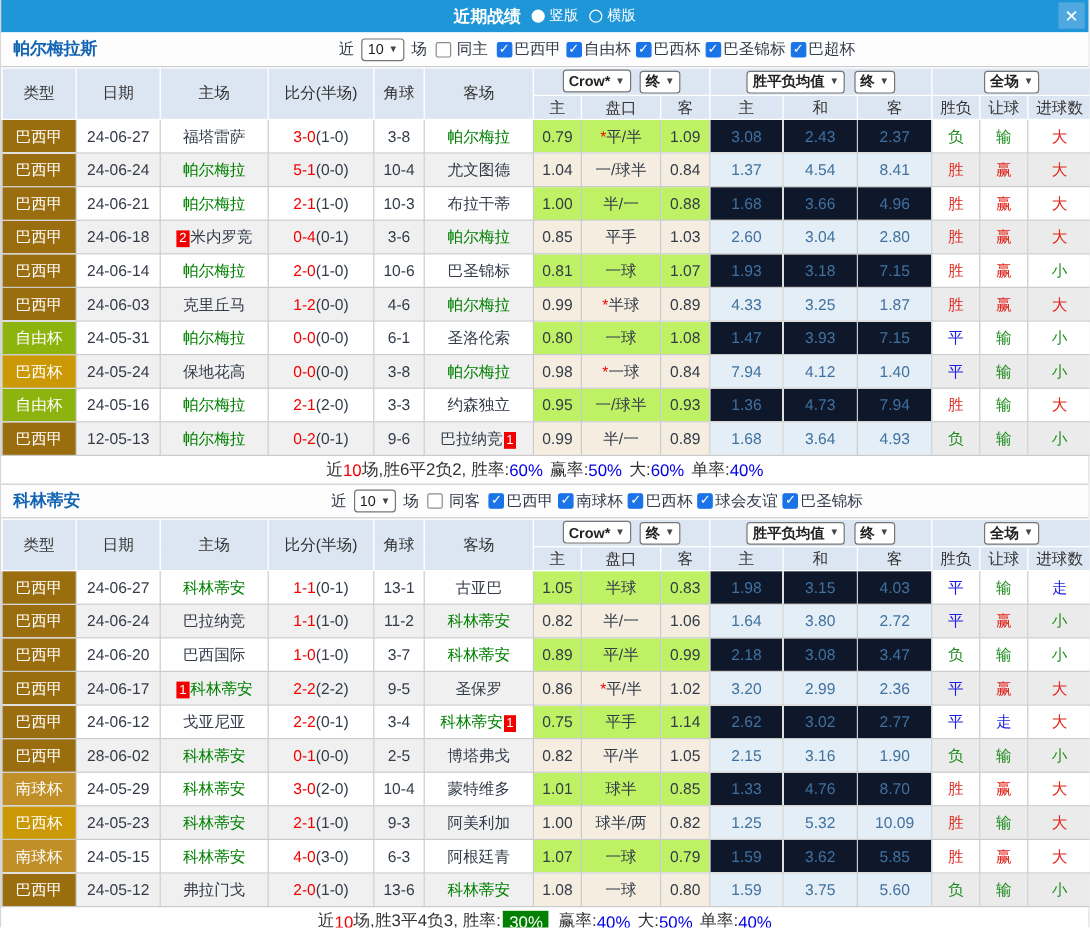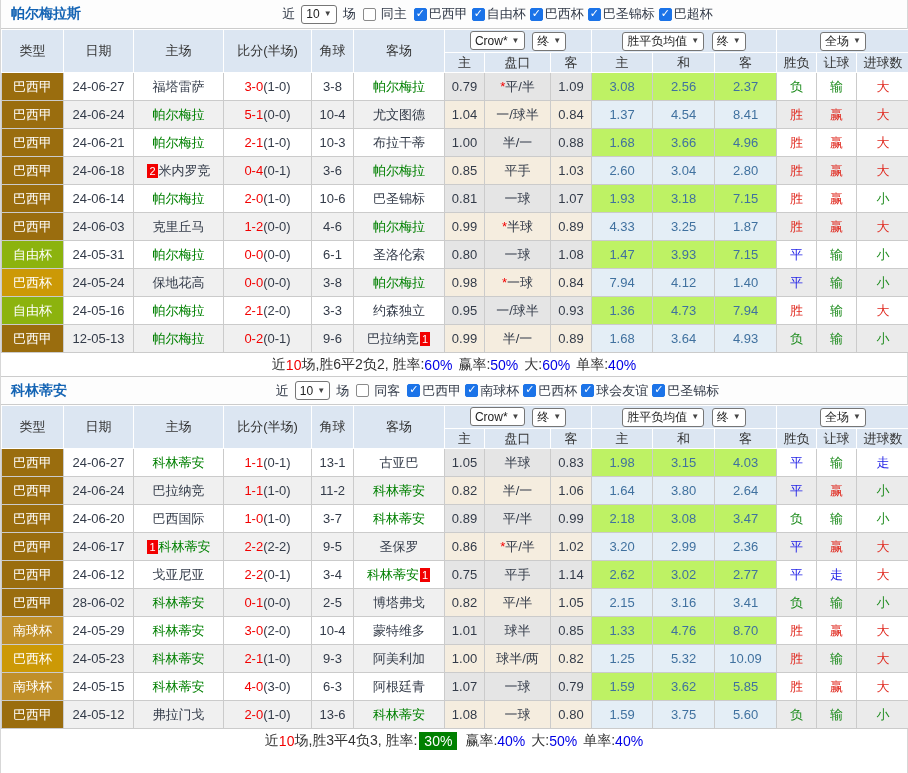--- a/index.html
+++ b/index.html
@@ -39,27 +39,27 @@
   .cb.on { background: #1B73E8; border-color: #1B73E8; }
   .cb.on::after { content: "✓"; position: absolute; left: 1px; top: -2px;
     color: #fff; font-size: 11px; font-weight: bold; }
 
   
   table { border-collapse: collapse; table-layout: fixed; width: 908px;
     text-align: center; font-size: 13px; }
   thead th { background: #DCE6F2; border: 1px solid #fff; font-weight: normal;
     color: #333; font-size: 13px; height: 20px; }
   thead tr.selrow th { height: 23px; }
-  thead .selcell .selectbox { margin: 0 2px; }
+  thead .selcell .selectbox { margin: 0 2px; font-weight: bold; }
   tbody td { border: 1px solid #CBCBCB; height: 28px; overflow: hidden; white-space: nowrap; }
   tr.odd  td { background: #fff; }
   tr.even td { background: #F0F0F0; }
-  tr.odd  td.cream { background: #e5e5e5; }
+  tr.odd  td.cream { background: #bef264; }
   tr.even td.cream { background: #F5EDDF; }
-  tr.odd  td.bluebg { background: #bef264; }
+  tr.odd  td.bluebg { background: #0f172a; }
   tr.even td.bluebg { background: #E4EEF6; }
   tr.odd  td.res { background: #fff; }
   tr.even td.res { background: #EBEBEB; }
   td.type { color: #fff; font-size: 13px; }
   .grn { color: #008000; }
   .score-main { color: #F20000; }
   .avgv { color: #40719F; }
   .r-r { color: #E0281E; } .r-g { color: #1E8C1E; } .r-b { color: #1E1EE6; }
   .star { color: #F20000; }
   .badge { background: #F20000; color: #fff; font-size: 11px; padding: 0 2px;
@@ -71,20 +71,28 @@
   .summary .red { color: #F20000; }
   .summary .blue { color: #0000E6; }
   .summary .lbl { margin-left: 6px; }
   .summary .badge-green { background: #008000; color: #fff; padding: 1px 5px; margin: 0 2px; }
 </style>
 </head>
 <body>
 
 <div class="dialog">
 
+  <div class="titlebar">
+    <span class="title">近期战绩</span>
+    <span class="radio sel"></span>
+    <span class="radio-label">竖版</span>
+    <span class="radio"></span>
+    <span class="radio-label">横版</span>
+    <span class="close-btn">✕</span>
+  </div>
 
   <div>
     <div class="section-head">
       <span class="team-name">帕尔梅拉斯</span>
       <span class="filters">
           <span class="gap">近</span>
           <span class="selectbox">
             <span>10</span>
             <span class="caret">▼</span>
           </span>
@@ -173,21 +181,21 @@
             <td class="type" style="background: rgb(154, 109, 14);">巴西甲</td>
             <td>24-06-27</td>
             <td><span>福塔雷萨</span></td>
             <td><span class="score-main">3-0</span><span>(1-0)</span></td>
             <td>3-8</td>
             <td><span class="grn">帕尔梅拉</span></td>
             <td class="cream">0.79</td>
             <td class="cream"><span class="star">*</span><span>平/半</span></td>
             <td class="cream">1.09</td>
             <td class="bluebg avgv">3.08</td>
-            <td class="bluebg avgv">2.56</td>
+            <td class="bluebg avgv">2.43</td>
             <td class="bluebg avgv">2.37</td>
             <td class="res r-g">负</td>
             <td class="res r-g">输</td>
             <td class="res r-r">大</td>
           </tr>
           <tr class="even">
             <td class="type" style="background: rgb(154, 109, 14);">巴西甲</td>
             <td>24-06-24</td>
             <td><span class="grn">帕尔梅拉</span></td>
             <td><span class="score-main">5-1</span><span>(0-0)</span></td>
@@ -467,21 +475,21 @@
             <td>24-06-24</td>
             <td><span>巴拉纳竞</span></td>
             <td><span class="score-main">1-1</span><span>(1-0)</span></td>
             <td>11-2</td>
             <td><span class="grn">科林蒂安</span></td>
             <td class="cream">0.82</td>
             <td class="cream"><span>半/一</span></td>
             <td class="cream">1.06</td>
             <td class="bluebg avgv">1.64</td>
             <td class="bluebg avgv">3.80</td>
-            <td class="bluebg avgv">2.64</td>
+            <td class="bluebg avgv">2.72</td>
             <td class="res r-b">平</td>
             <td class="res r-r">赢</td>
             <td class="res r-g">小</td>
           </tr>
           <tr class="odd">
             <td class="type" style="background: rgb(154, 109, 14);">巴西甲</td>
             <td>24-06-20</td>
             <td><span>巴西国际</span></td>
             <td><span class="score-main">1-0</span><span>(1-0)</span></td>
             <td>3-7</td>
@@ -535,21 +543,21 @@
             <td>28-06-02</td>
             <td><span class="grn">科林蒂安</span></td>
             <td><span class="score-main">0-1</span><span>(0-0)</span></td>
             <td>2-5</td>
             <td><span>博塔弗戈</span></td>
             <td class="cream">0.82</td>
             <td class="cream"><span>平/半</span></td>
             <td class="cream">1.05</td>
             <td class="bluebg avgv">2.15</td>
             <td class="bluebg avgv">3.16</td>
-            <td class="bluebg avgv">3.41</td>
+            <td class="bluebg avgv">1.90</td>
             <td class="res r-g">负</td>
             <td class="res r-g">输</td>
             <td class="res r-g">小</td>
           </tr>
           <tr class="odd">
             <td class="type" style="background: rgb(192, 143, 40);">南球杯</td>
             <td>24-05-29</td>
             <td><span class="grn">科林蒂安</span></td>
             <td><span class="score-main">3-0</span><span>(2-0)</span></td>
             <td>10-4</td>

